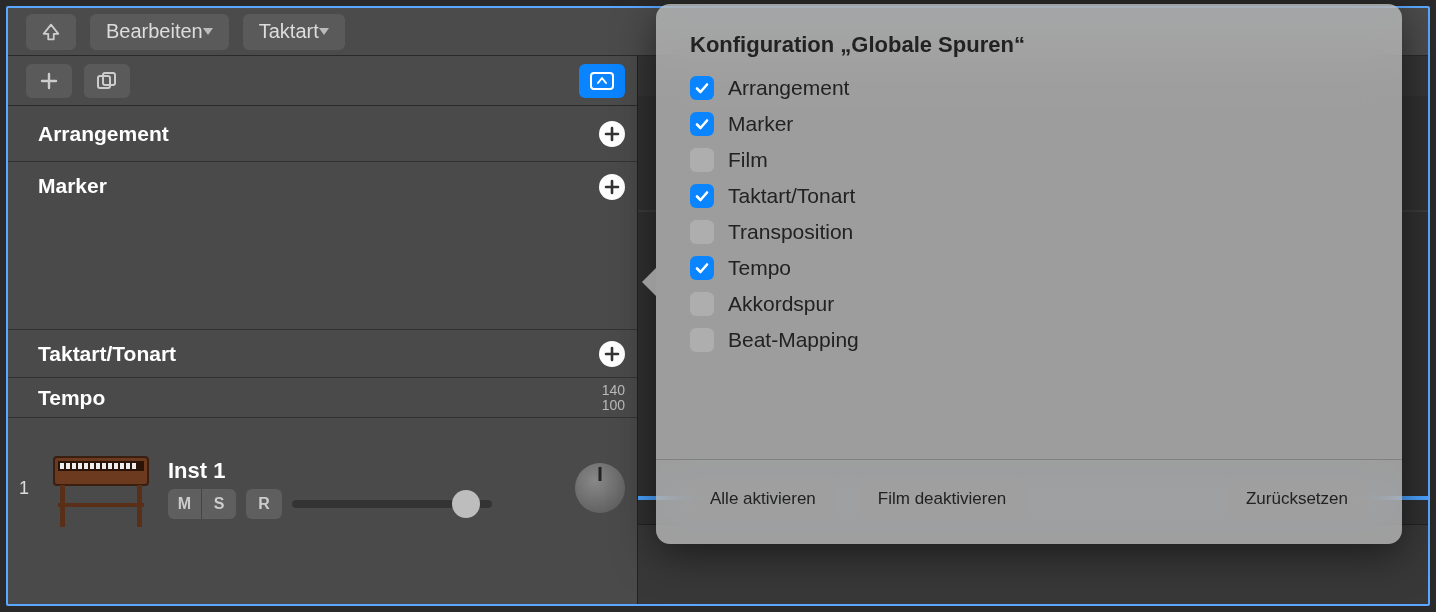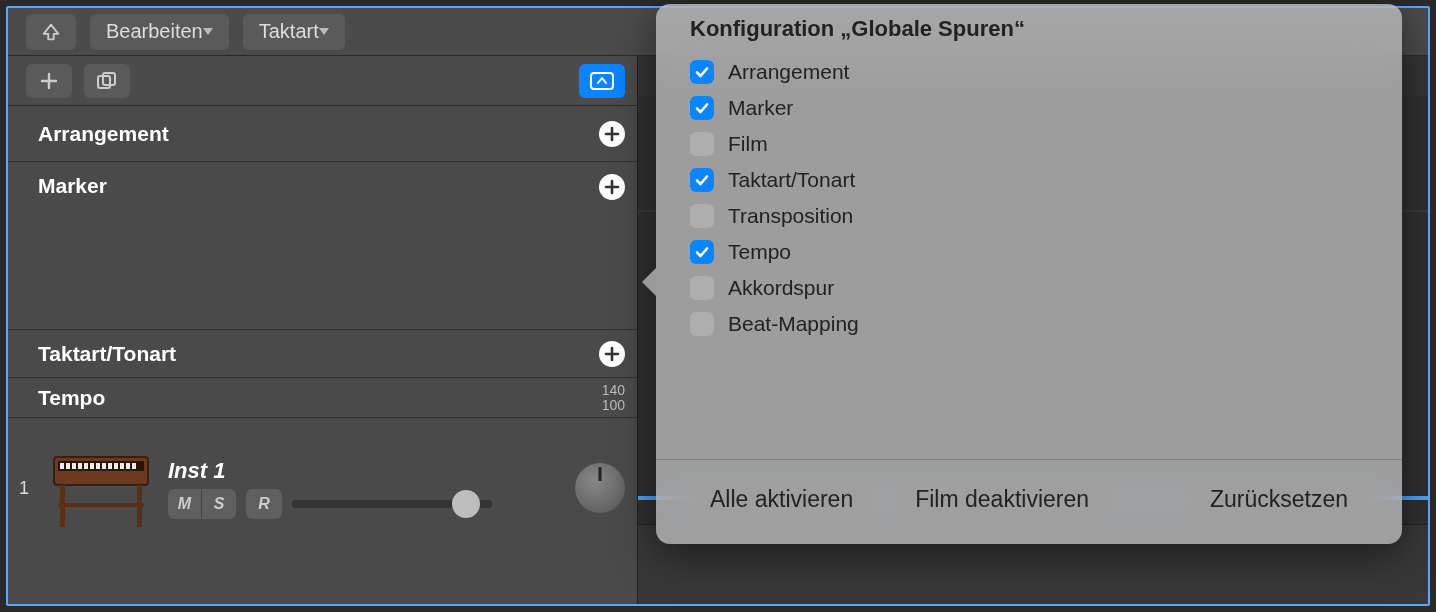--- a/index.html
+++ b/index.html
@@ -49,58 +49,58 @@
   .gt-row.h48 { height: 48px; }
   .gt-row.h40 { height: 40px; }
   .plus-circle { width: 26px; height: 26px; border-radius: 50%; background: #fff; display: flex; align-items: center; justify-content: center; cursor: pointer; }
   .plus-circle svg { width: 16px; height: 16px; }
   .tempo-vals { font-size: 14px; line-height: 15px; color: #bbb; font-weight: 500; }
   
   
   .track-row { height: 140px; display: flex; align-items: center; padding: 0 12px 0 6px; gap: 12px; background: #4a4a4a; }
   .track-num { width: 20px; text-align: center; color: #ddd; font-size: 18px; }
   .track-icon { width: 110px; height: 110px; display: flex; align-items: center; justify-content: center; }
-  .track-controls { flex: 1; display: flex; flex-direction: column; gap: 5px; font-style: italic; }
+  .track-controls { flex: 1; display: flex; flex-direction: column; gap: 5px; }
   .track-name { color: #fff; font-size: 22px; font-weight: 600; }
   .ctrl-row { display: flex; align-items: center; gap: 10px; }
   .msr-group { display: flex; gap: 0; border-radius: 6px; overflow: hidden; }
   .msr { width: 34px; height: 30px; background: #5f5f5f; color: #ccc; font-size: 16px; font-weight: 600; display: flex; align-items: center; justify-content: center; border-right: 1px solid #444; cursor: pointer; }
   .msr:last-child { border-right: none; }
   .rec-btn { width: 36px; height: 30px; border-radius: 6px; background: #5f5f5f; color: #ccc; font-size: 16px; font-weight: 600; display: flex; align-items: center; justify-content: center; cursor: pointer; }
   .vol-slider { width: 200px; height: 8px; background: #333; border-radius: 4px; position: relative; cursor: pointer; }
   .vol-thumb { position: absolute; top: -10px; left: 160px; width: 28px; height: 28px; border-radius: 50%; background: #bdbdbd; }
   .pan-knob { width: 50px; height: 50px; border-radius: 50%; background: radial-gradient(circle at 40% 35%, #888, #555); position: relative; cursor: pointer; }
   .pan-knob::after { content: ''; position: absolute; top: 4px; left: 50%; width: 3px; height: 14px; background: #222; transform: translateX(-50%); }
   
   
   .popover {
     position: absolute; top: 4px; left: 656px; width: 746px; height: 540px;
     background: rgba(200,200,200,0.72); backdrop-filter: blur(20px);
     border-radius: 14px; box-shadow: 0 10px 40px rgba(0,0,0,0.5);
-    padding: 12px 34px 24px; display: flex; flex-direction: column;
+    padding: 28px 34px 24px; display: flex; flex-direction: column;
   }
   .popover::before {
     content: ''; position: absolute; left: -14px; top: 264px;
     border-top: 14px solid transparent; border-bottom: 14px solid transparent;
     border-right: 14px solid rgba(200,200,200,0.72);
   }
   .pop-title { font-size: 22px; font-weight: 700; color: #222; margin-bottom: 18px; }
   .pop-list { display: flex; flex-direction: column; gap: 12px; flex: 1; }
   .pop-item { display: flex; align-items: center; gap: 14px; }
   .chk {
     width: 24px; height: 24px; border-radius: 6px; background: #aeaeae; display: flex; align-items: center; justify-content: center; cursor: pointer;
   }
   .chk.on { background: #0a84ff; }
   .chk svg { width: 16px; height: 16px; display: none; }
   .chk.on svg { display: block; }
   .pop-label { font-size: 21px; color: #222; }
   .pop-divider { height: 1px; background: rgba(0,0,0,0.18); margin: 18px -34px 18px; }
   .pop-buttons { display: flex; gap: 22px; }
   .pop-buttons .gap { flex: 1; }
-  .pop-btn { height: 42px; padding: 0 20px; background: rgba(160,160,160,0.7); border: none; border-radius: 8px; font-size: 23px; color: #222; cursor: pointer; }
+  .pop-btn { height: 42px; padding: 0 20px; background: rgba(160,160,160,0.7); border: none; border-radius: 8px; font-size: 17px; color: #222; cursor: pointer; }
   
   
   .tl-mark { position: absolute; left: 0; top: 154px; right: 0; height: 2px; background: #3b3b3b; }
   .tl-tempo { position: absolute; left: 0; top: 440px; right: 0; height: 4px; background: #4aa3ff; }
   .tl-inst { position: absolute; left: 0; top: 468px; right: 0; bottom: 0; background: #383838; border-top: 1px solid #222; }
 </style>
 </head>
 <body>
 
 <div class="app">

